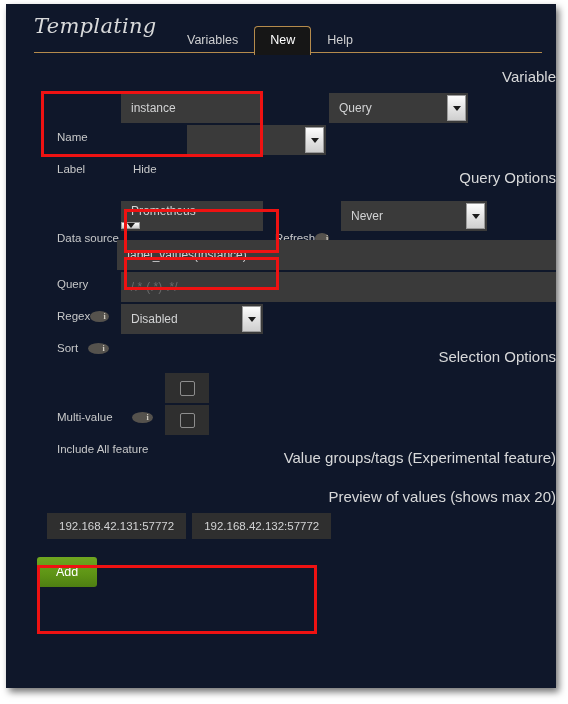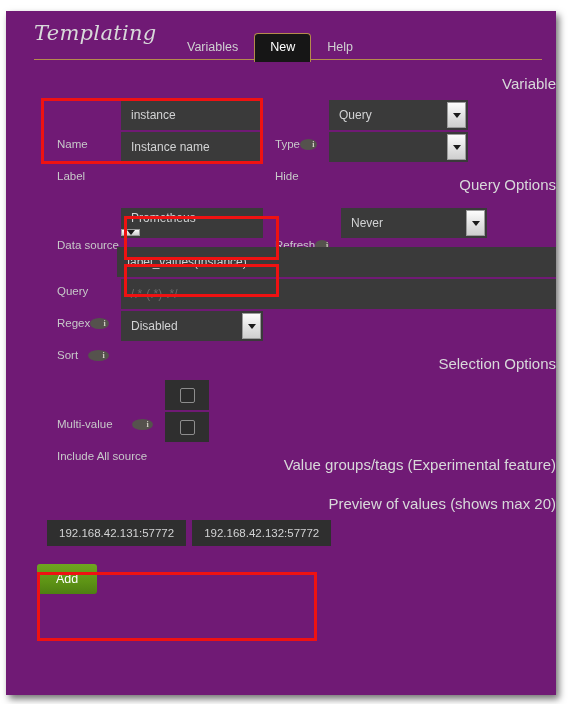--- a/index.html
+++ b/index.html
@@ -16,24 +16,24 @@
   .page {
     position: relative;
     width: 568px;
     height: 704px;
     background: #ffffff;
     box-sizing: border-box;
   }
   .shell {
     position: absolute;
     left: 6px;
-    top: 11px;
+    top: 4px;
     width: 550px;
     height: 684px;
-    background: #701a75;
+    background: #0f172a;
     box-shadow: 3px 4px 7px rgba(0,0,0,0.55);
     overflow: hidden;
   }
   
   .header {
     position: relative;
     height: 50px;
     padding: 0;
   }
   .title {
@@ -261,21 +261,20 @@
           <span class="val">Query</span>
           <span class="arrow">
               <i></i>
             </span>
         </div>
       </div>
 
       <div class="row">
         <div class="lbl" style="width:72px">Label</div>
         <div class="gap"></div>
-        <div class="fld" style="width:142px">Instance name</div>
         <div class="gap"></div>
         <div class="lbl" style="width:62px">Hide</div>
         <div class="gap"></div>
         <div class="sel" style="width:139px">
           <span class="val"></span>
           <span class="arrow">
               <i></i>
             </span>
         </div>
       </div>
@@ -345,21 +344,21 @@
           <span>Multi-value</span>
           <span class="info">i</span>
         </div>
         <div class="gap"></div>
         <div class="cbcell">
           <span class="cb"></span>
         </div>
       </div>
 
       <div class="row">
-        <div class="lbl" style="width:116px">Include All source</div>
+        <div class="lbl" style="width:116px">Include All feature</div>
         <div class="gap"></div>
         <div class="cbcell">
           <span class="cb"></span>
         </div>
       </div>
 
       
       <div class="section-title">Value groups/tags (Experimental feature)</div>
 
 

